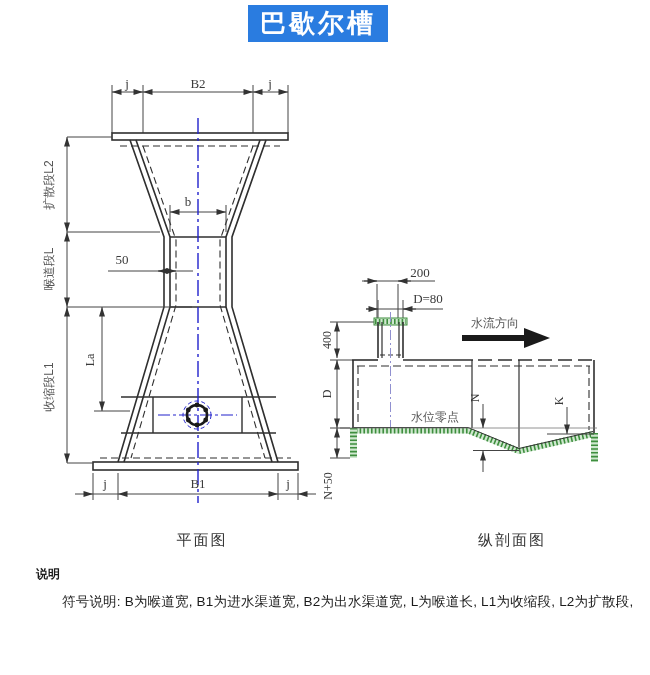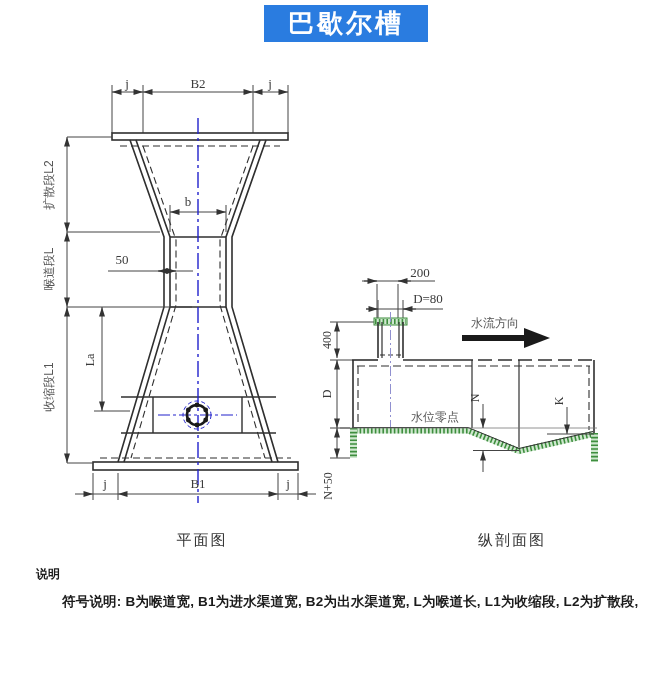--- a/index.html
+++ b/index.html
@@ -1,24 +1,24 @@
 <!DOCTYPE html>
 <html><head>
 <meta charset="utf-8">
 <style>
   html,body{margin:0;padding:0;}
   body{width:650px;height:675px;background:#ffffff;position:relative;overflow:hidden;
        font-family:"Liberation Sans",sans-serif;}
-  .banner{position:absolute;left:264px;top:5px;width:164px;height:37px;background:#2a7ce0;
+  .banner{position:absolute;left:248px;top:5px;width:140px;height:37px;background:#2a7ce0;
           color:#ffffff;font-size:26px;font-weight:700;letter-spacing:3px;
           display:flex;align-items:center;justify-content:center;}
   svg{position:absolute;left:0;top:0;}
   .notes{position:absolute;left:36px;top:566px;width:610px;color:#1b1b1b;}
   .notes h3{margin:0 0 10px 0;font-size:12px;font-weight:700;}
-  .notes p{margin:0 0 9px 26px;font-size:13.5px;font-weight:700;letter-spacing:0.2px;white-space:nowrap;}
+  .notes p{margin:0 0 9px 26px;font-size:13.5px;font-weight:400;letter-spacing:0.2px;white-space:nowrap;}
   text{fill:#3a3a3a;}
   .dimtxt{font-family:"Liberation Serif",serif;font-size:13px;}
   .dimtxt-sm{font-family:"Liberation Serif",serif;font-size:12px;}
   .cntxt{font-family:"Liberation Sans",sans-serif;font-size:12px;fill:#555;}
   .caption{font-family:"Liberation Sans",sans-serif;font-size:15px;fill:#333;letter-spacing:2px;}
 </style>
 </head>
 <body>
 
 <div class="banner">

